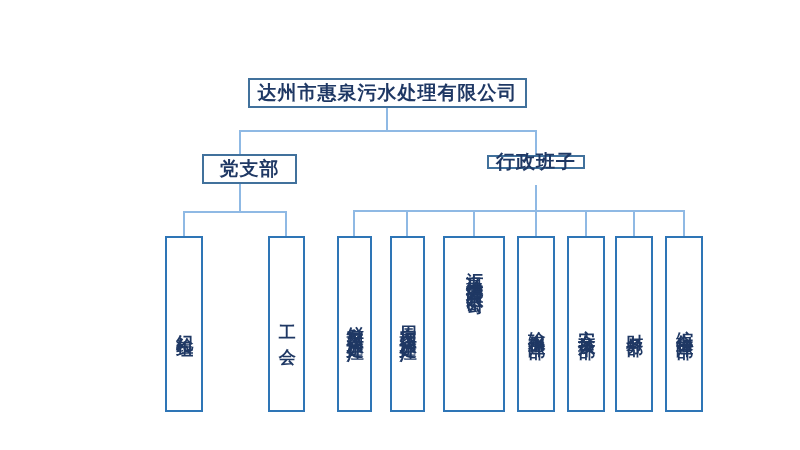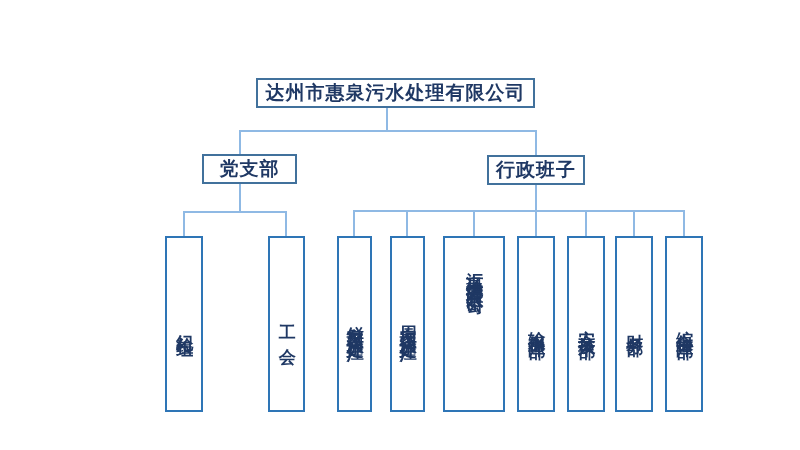--- a/index.html
+++ b/index.html
@@ -44,23 +44,23 @@
     font-weight:600;
   }
   .leaf .vtext{
     writing-mode:vertical-rl;
     text-orientation:upright;
     letter-spacing:3px;
     line-height:1.45;
   }
   .leaf .vtext.wrap6{height:132px;}
   
-  .n-root {left:256px; top:78px;  width:279px; height:30px;}
+  .n-root {left:248px; top:78px;  width:279px; height:30px;}
   .n-dang {left:202px; top:154px; width:95px;  height:30px;}
-  .n-xing {left:487px; top:155px; width:98px;  height:30px;}
+  .n-xing {left:487px; top:155px; width:98px;  height:14px;}
   .n-l1{left:165px; top:236px; width:38px; height:176px;}
   .n-l2{left:268px; top:236px; width:37px; height:176px;}
   .n-l3{left:337px; top:236px; width:35px; height:176px;}
   .n-l4{left:390px; top:236px; width:35px; height:176px;}
   .n-l5{left:443px; top:236px; width:62px; height:176px;}
   .n-l6{left:517px; top:236px; width:38px; height:176px;}
   .n-l7{left:567px; top:236px; width:38px; height:176px;}
   .n-l8{left:615px; top:236px; width:38px; height:176px;}
   .n-l9{left:665px; top:236px; width:38px; height:176px;}
   

